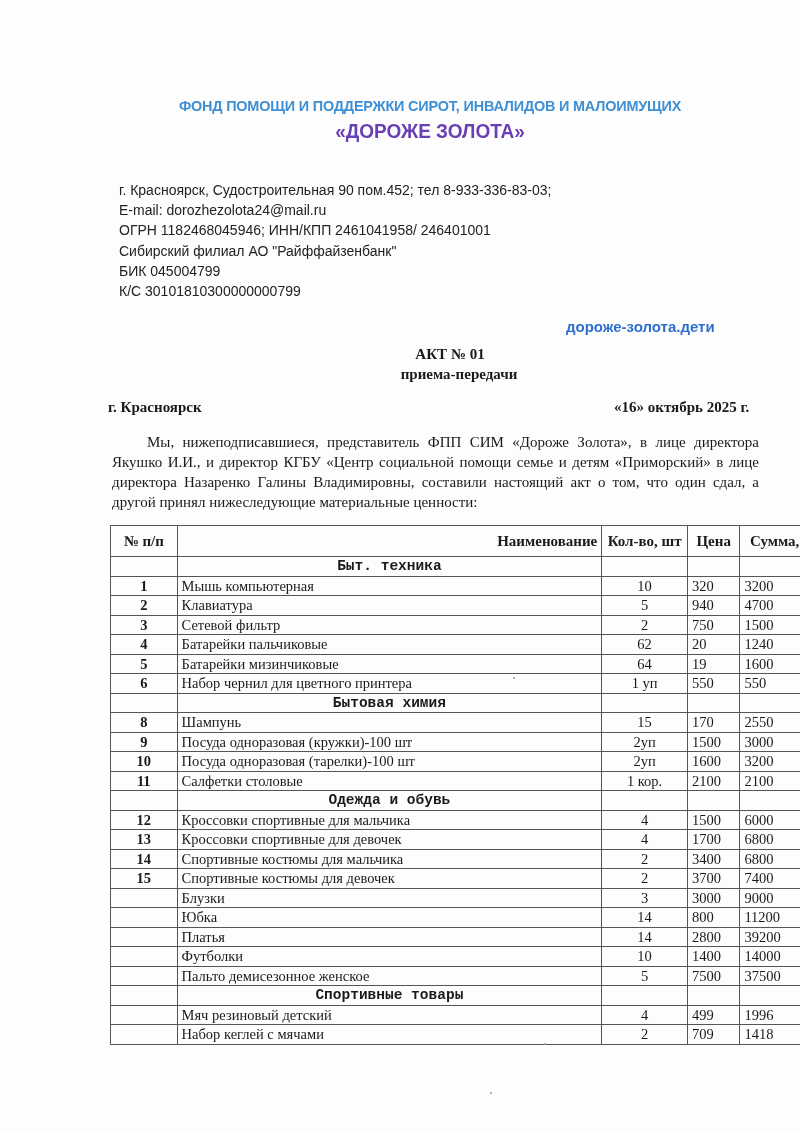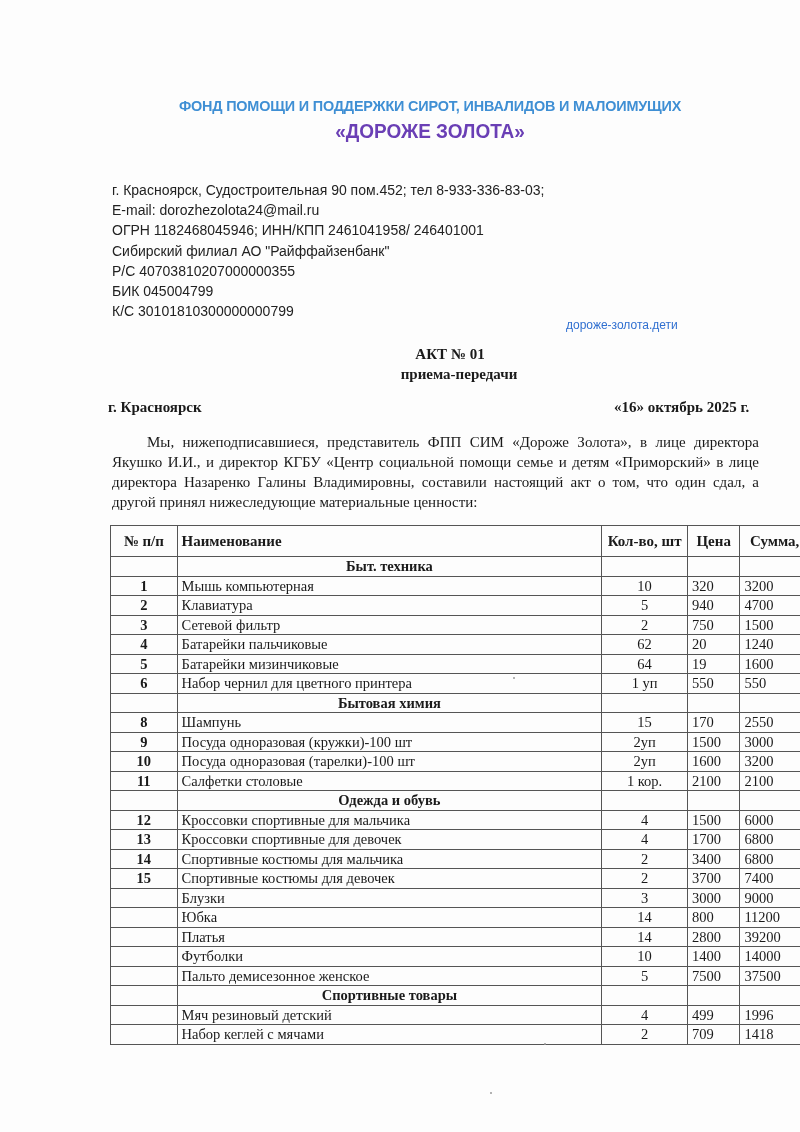--- a/index.html
+++ b/index.html
@@ -46,27 +46,27 @@
     transform: scaleX(0.95);
   }
   .contacts {
     position: absolute;
     left: 112px; top: 180px;
     font-family: "Liberation Sans", sans-serif;
     font-size: 14px;
     line-height: 20.2px;
     color: #222;
   }
-  .contacts div { white-space: nowrap; }
+  .contacts div { white-space: nowrap; margin-left: 7px; }
   .website {
     position: absolute;
     left: 566px; top: 318px;
     font-family: "Liberation Sans", sans-serif;
-    font-weight: normal;
-    font-size: 12px;
+    font-weight: bold;
+    font-size: 15px;
     color: #2f6fd0;
   }
   .act-title {
     position: absolute;
     left: 0; top: 344px;
     width: 900px;
     text-align: center;
     font-weight: bold;
     font-size: 15px;
     line-height: 20px;
@@ -107,23 +107,23 @@
   table.items th {
     height: 30px;
     font-weight: bold;
     font-size: 15px;
   }
   .c-num { width: 57px; text-align: center; font-weight: bold; }
   .c-name { width: 412px; text-align: left; }
   .c-qty { width: 76px; text-align: center; }
   .c-price { width: 43px; text-align: left; }
   .c-sum { width: 60px; text-align: left; }
-  th.c-name { text-align: left; }
+  th.c-name { text-align: right; }
   th.c-qty, th.c-price, th.c-sum { text-align: center; padding: 0 2px; }
-  td.cat { text-align: center; font-weight: bold; }
+  td.cat { text-align: center; font-weight: bold; font-family: Liberation Mono, monospace; }
   .specks {
     position: absolute;
     width: 2px; height: 2px;
     background: #999;
     border-radius: 50%;
   }
 </style>
 </head>
 <body>
 
@@ -132,21 +132,20 @@
   <div class="org-header">
     <div class="org-line1">ФОНД ПОМОЩИ И ПОДДЕРЖКИ СИРОТ, ИНВАЛИДОВ И МАЛОИМУЩИХ</div>
     <div class="org-line2">«ДОРОЖЕ ЗОЛОТА»</div>
   </div>
 
   <div class="contacts">
     <div>г. Красноярск, Судостроительная 90 пом.452; тел 8-933-336-83-03;</div>
     <div>E-mail: dorozhezolota24@mail.ru</div>
     <div>ОГРН 1182468045946; ИНН/КПП 2461041958/ 246401001</div>
     <div>Сибирский филиал АО "Райффайзенбанк"</div>
-    <div>Р/С 40703810207000000355</div>
     <div>БИК 045004799</div>
     <div>К/С 30101810300000000799</div>
   </div>
 
   <div class="website">дороже-золота.дети</div>
 
   <div class="act-title">
     <div>АКТ № 01</div>
     <div class="l2">приема-передачи</div>
   </div>

